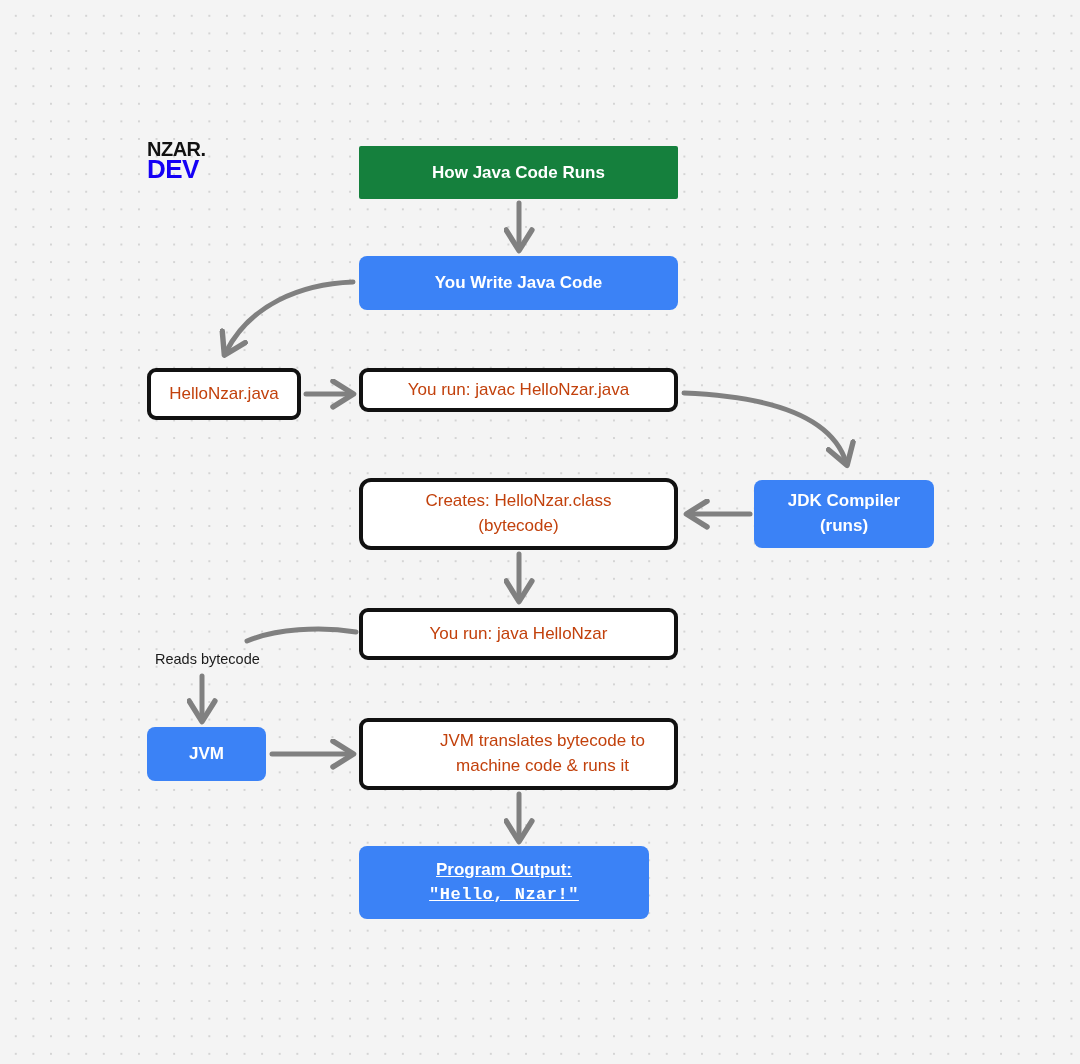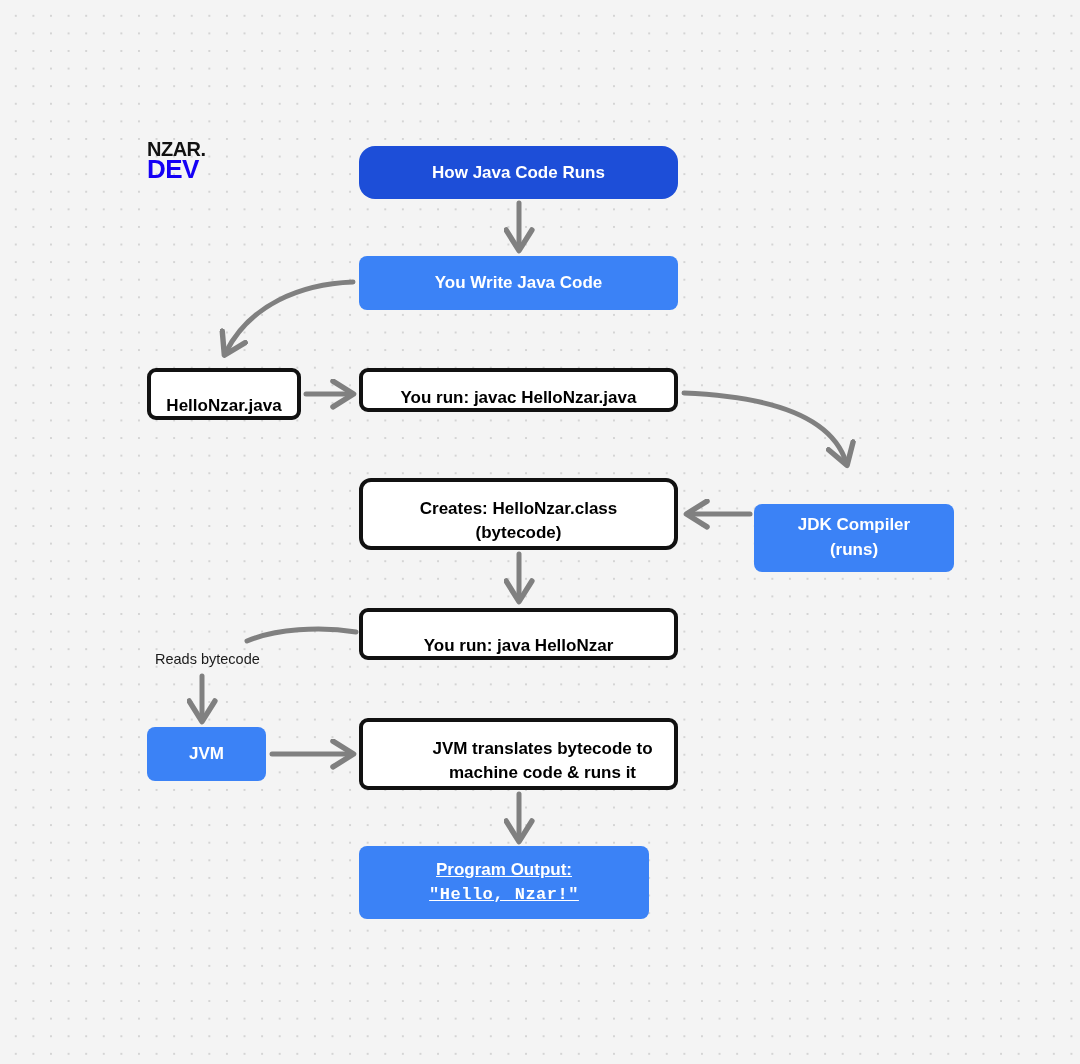--- a/index.html
+++ b/index.html
@@ -57,41 +57,40 @@
     text-align: center;
     border-radius: 8px;
   }
   .node .inner {
     width: 100%;
     padding: 0 10px;
     box-sizing: border-box;
   }
 
   .node.accent {
-    background: #1d4ed8;
+    background: #15803d;
     color: #ffffff;
     font-weight: bold;
     font-size: 17px;
-    border-radius: 16px;
+    border-radius: 2px;
   }
   .node.dark {
     background: #3b82f6;
     color: #ffffff;
     font-weight: bold;
     font-size: 17px;
     border-radius: 8px;
   }
   .node.light {
     background: #ffffff;
-    color: #000000;
-    font-weight: bold;
+    color: #c2410c;
+    font-weight: normal;
     font-size: 17px;
     border: 4px solid #111111;
     border-radius: 9px;
-    align-items: flex-end;
   }
   .node.two-line {
     line-height: 1.45;
   }
   .node .mono {
     font-family: "Liberation Mono", "DejaVu Sans Mono", monospace;
     font-weight: bold;
     font-size: 17px;
     letter-spacing: 0.5px;
     display: block;
@@ -182,21 +181,21 @@
   </div>
 
   <div class="node light" style="left:147px; top:368px; width:154px; height:52px;">
     <span class="inner">HelloNzar.java</span>
   </div>
 
   <div class="node light" style="left:359px; top:368px; width:319px; height:44px;">
     <span class="inner">You run: javac HelloNzar.java</span>
   </div>
 
-  <div class="node dark two-line" style="left:754px; top:480px; width:200px; height:68px;margin-top:24px;">
+  <div class="node dark two-line" style="left:754px; top:480px; width:180px; height:68px;">
     <span class="inner">
       <span class="line1">JDK Compiler</span>
       <span class="line2">(runs)</span>
     </span>
   </div>
 
   <div class="node light two-line" style="left:359px; top:478px; width:319px; height:72px;border-radius:12px;">
     <span class="inner">
       <span class="line1">Creates: HelloNzar.class</span>
       <span class="line2">(bytecode)</span>

